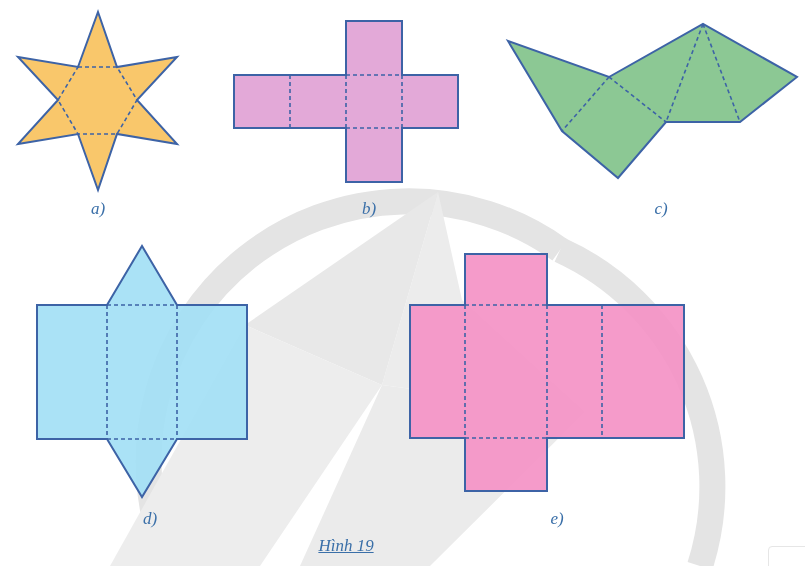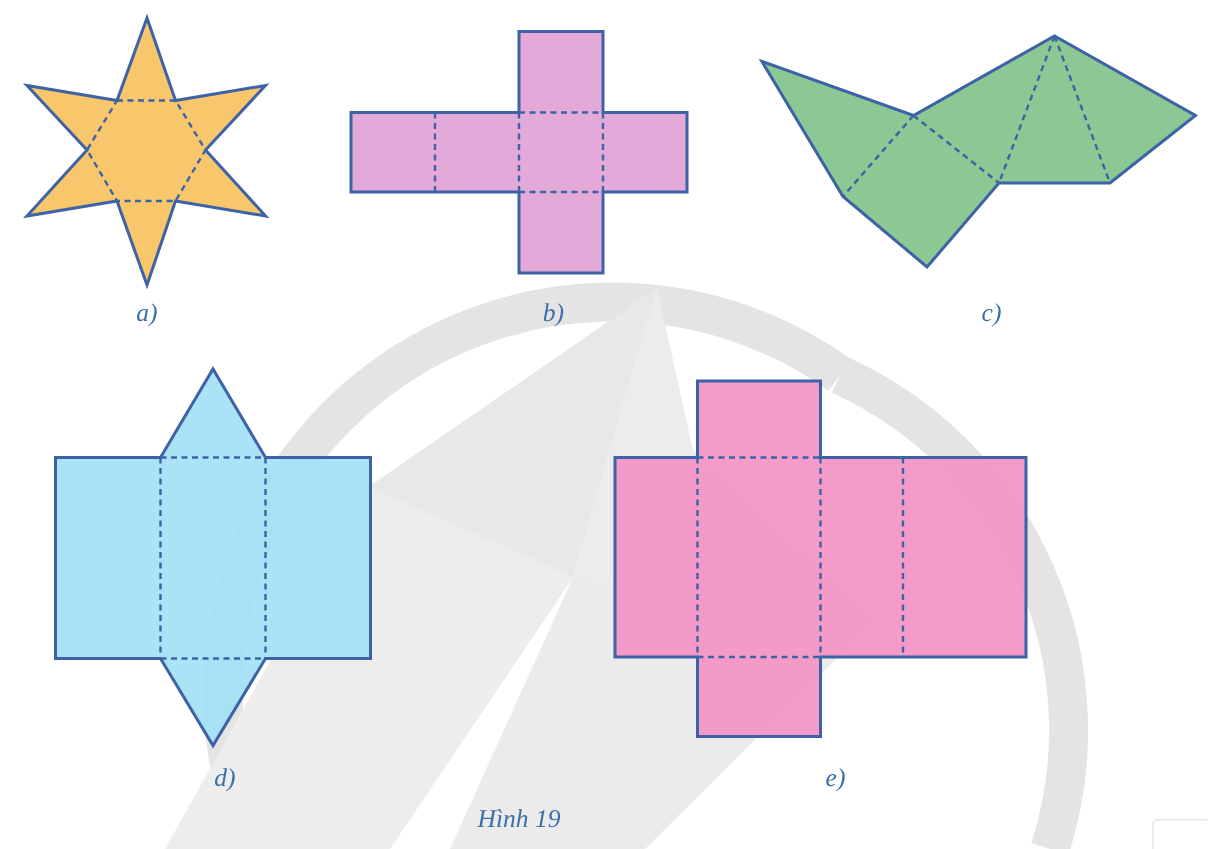--- a/index.html
+++ b/index.html
@@ -1,19 +1,19 @@
 <!DOCTYPE html>
 <html><head>
   <meta charset="utf-8">
   <style>
     html, body { margin: 0; padding: 0; background: #ffffff; }
     body { width: 805px; height: 566px; position: relative; overflow: hidden; font-family: "Liberation Serif", serif; }
     #figure { position: absolute; left: 0; top: 0; width: 805px; height: 566px; }
     .label { position: absolute; color: #3a6fa8; font-style: italic; font-size: 17px; font-family: "Liberation Serif", serif; transform: translateX(-50%); white-space: nowrap; }
-    .caption { position: absolute; color: #3a6fa8; font-style: italic; font-size: 17px; font-family: "Liberation Serif", serif; transform: translateX(-50%); white-space: nowrap; }
+    .caption { position: absolute; color: #3a6fa8; font-style: italic; font-size: 17px; font-family: "Liberation Serif", serif; transform: translateX(-50%); white-space: nowrap; text-decoration: underline; }
     .corner-box { position: absolute; left: 768px; top: 546px; width: 40px; height: 24px; border: 1px solid #e6e6e6; border-radius: 4px; background: #fff; }
   </style>
 </head>
 <body>
 
 <svg id="figure" viewBox="0 0 805 566" xmlns="http://www.w3.org/2000/svg">
 
   <g opacity="1">
     <path d="M 168 560 A 260 260 0 0 1 560 250" fill="none" stroke="#e4e4e4" stroke-width="26"></path>
     <path d="M 560 250 A 260 260 0 0 1 700 566" fill="none" stroke="#e4e4e4" stroke-width="26"></path>

